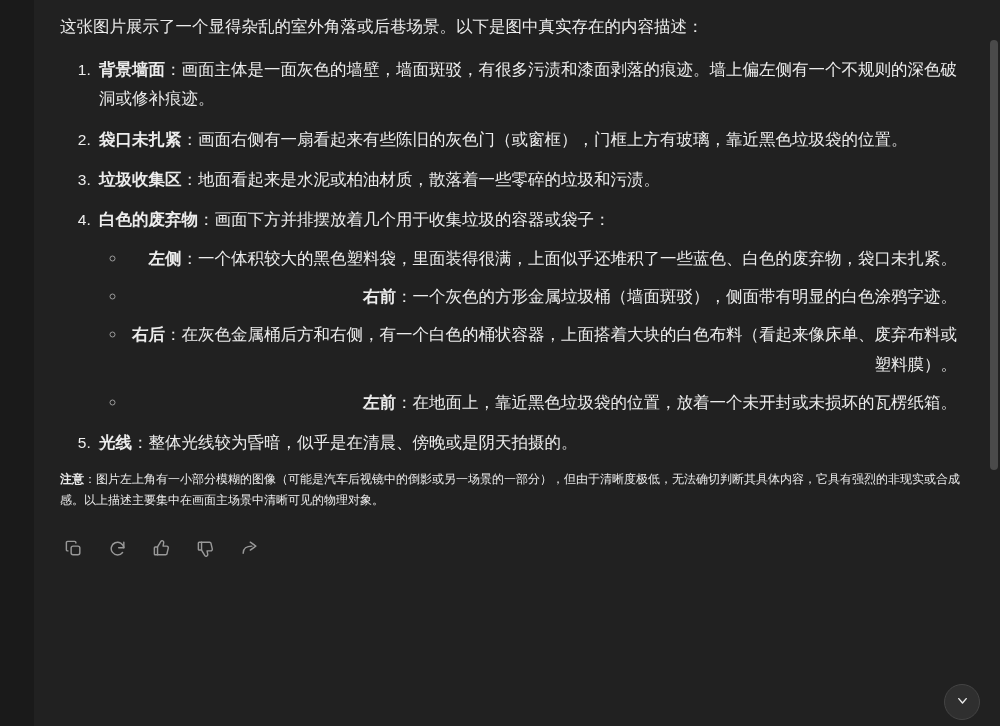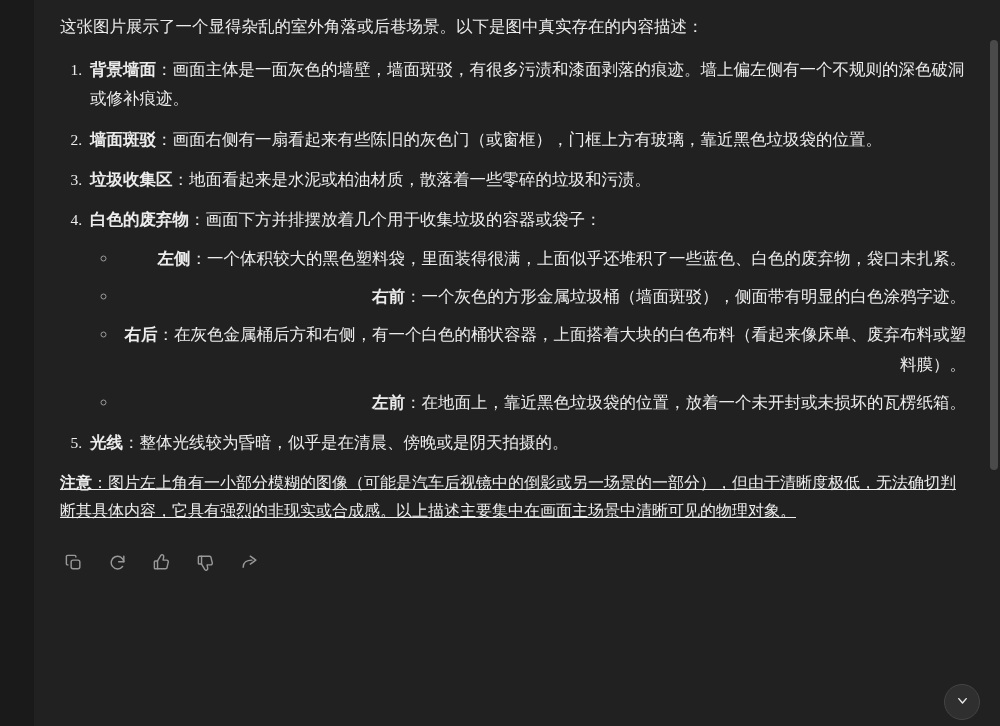--- a/index.html
+++ b/index.html
@@ -36,24 +36,23 @@
     padding: 12px 10px 0 26px;
     box-sizing: border-box;
   }
   .intro {
     font-size: 16.5px;
     line-height: 1.75;
     margin: 0 0 14px 0;
     color: #ececec;
   }
   ol.main-list {
-    margin: 0;
+    margin: 9px;
     padding-left: 26px;
     list-style: decimal;
-    font-family: Liberation Serif, serif;
   }
   ol.main-list > li {
     font-size: 16.5px;
     line-height: 1.78;
     margin-bottom: 11px;
     padding-left: 4px;
   }
   ol.main-list > li::marker {
     color: #ececec;
     font-size: 15.5px;
@@ -70,24 +69,23 @@
     font-size: 16.5px;
     line-height: 1.78;
     margin-bottom: 9px;
     padding-left: 4px;
     text-align: right;
   }
   ul.sub-list > li::marker {
     color: #9b9b9b;
   }
   .note {
-    font-size: 16px;
+    font-size: 12px;
     line-height: 1.78;
     margin: 8px 0 0 0;
-    text-decoration: underline;
   }
   .note-label {
     font-weight: bold;
   }
   .toolbar {
     display: flex;
     align-items: center;
     gap: 22px;
     margin-top: 22px;
     padding-left: 2px;
@@ -146,21 +144,21 @@
 
     <p class="intro">这张图片展示了一个显得杂乱的室外角落或后巷场景。以下是图中真实存在的内容描述：</p>
 
     <ol class="main-list">
 
       <li>
         <span class="li-title">背景墙面</span><span>：画面主体是一面灰色的墙壁，墙面斑驳，有很多污渍和漆面剥落的痕迹。墙上偏左侧有一个不规则的深色破洞或修补痕迹。</span>
       </li>
 
       <li>
-        <span class="li-title">墙面斑驳</span><span>：画面右侧有一扇看起来有些陈旧的灰色门（或窗框），门框上方有玻璃，靠近黑色垃圾袋的位置。</span>
+        <span class="li-title">袋口未扎紧</span><span>：画面右侧有一扇看起来有些陈旧的灰色门（或窗框），门框上方有玻璃，靠近黑色垃圾袋的位置。</span>
       </li>
 
       <li>
         <span class="li-title">垃圾收集区</span><span>：地面看起来是水泥或柏油材质，散落着一些零碎的垃圾和污渍。</span>
       </li>
 
       <li>
         <span class="li-title">白色的废弃物</span><span>：画面下方并排摆放着几个用于收集垃圾的容器或袋子：</span>
         <ul class="sub-list">
           <li>

